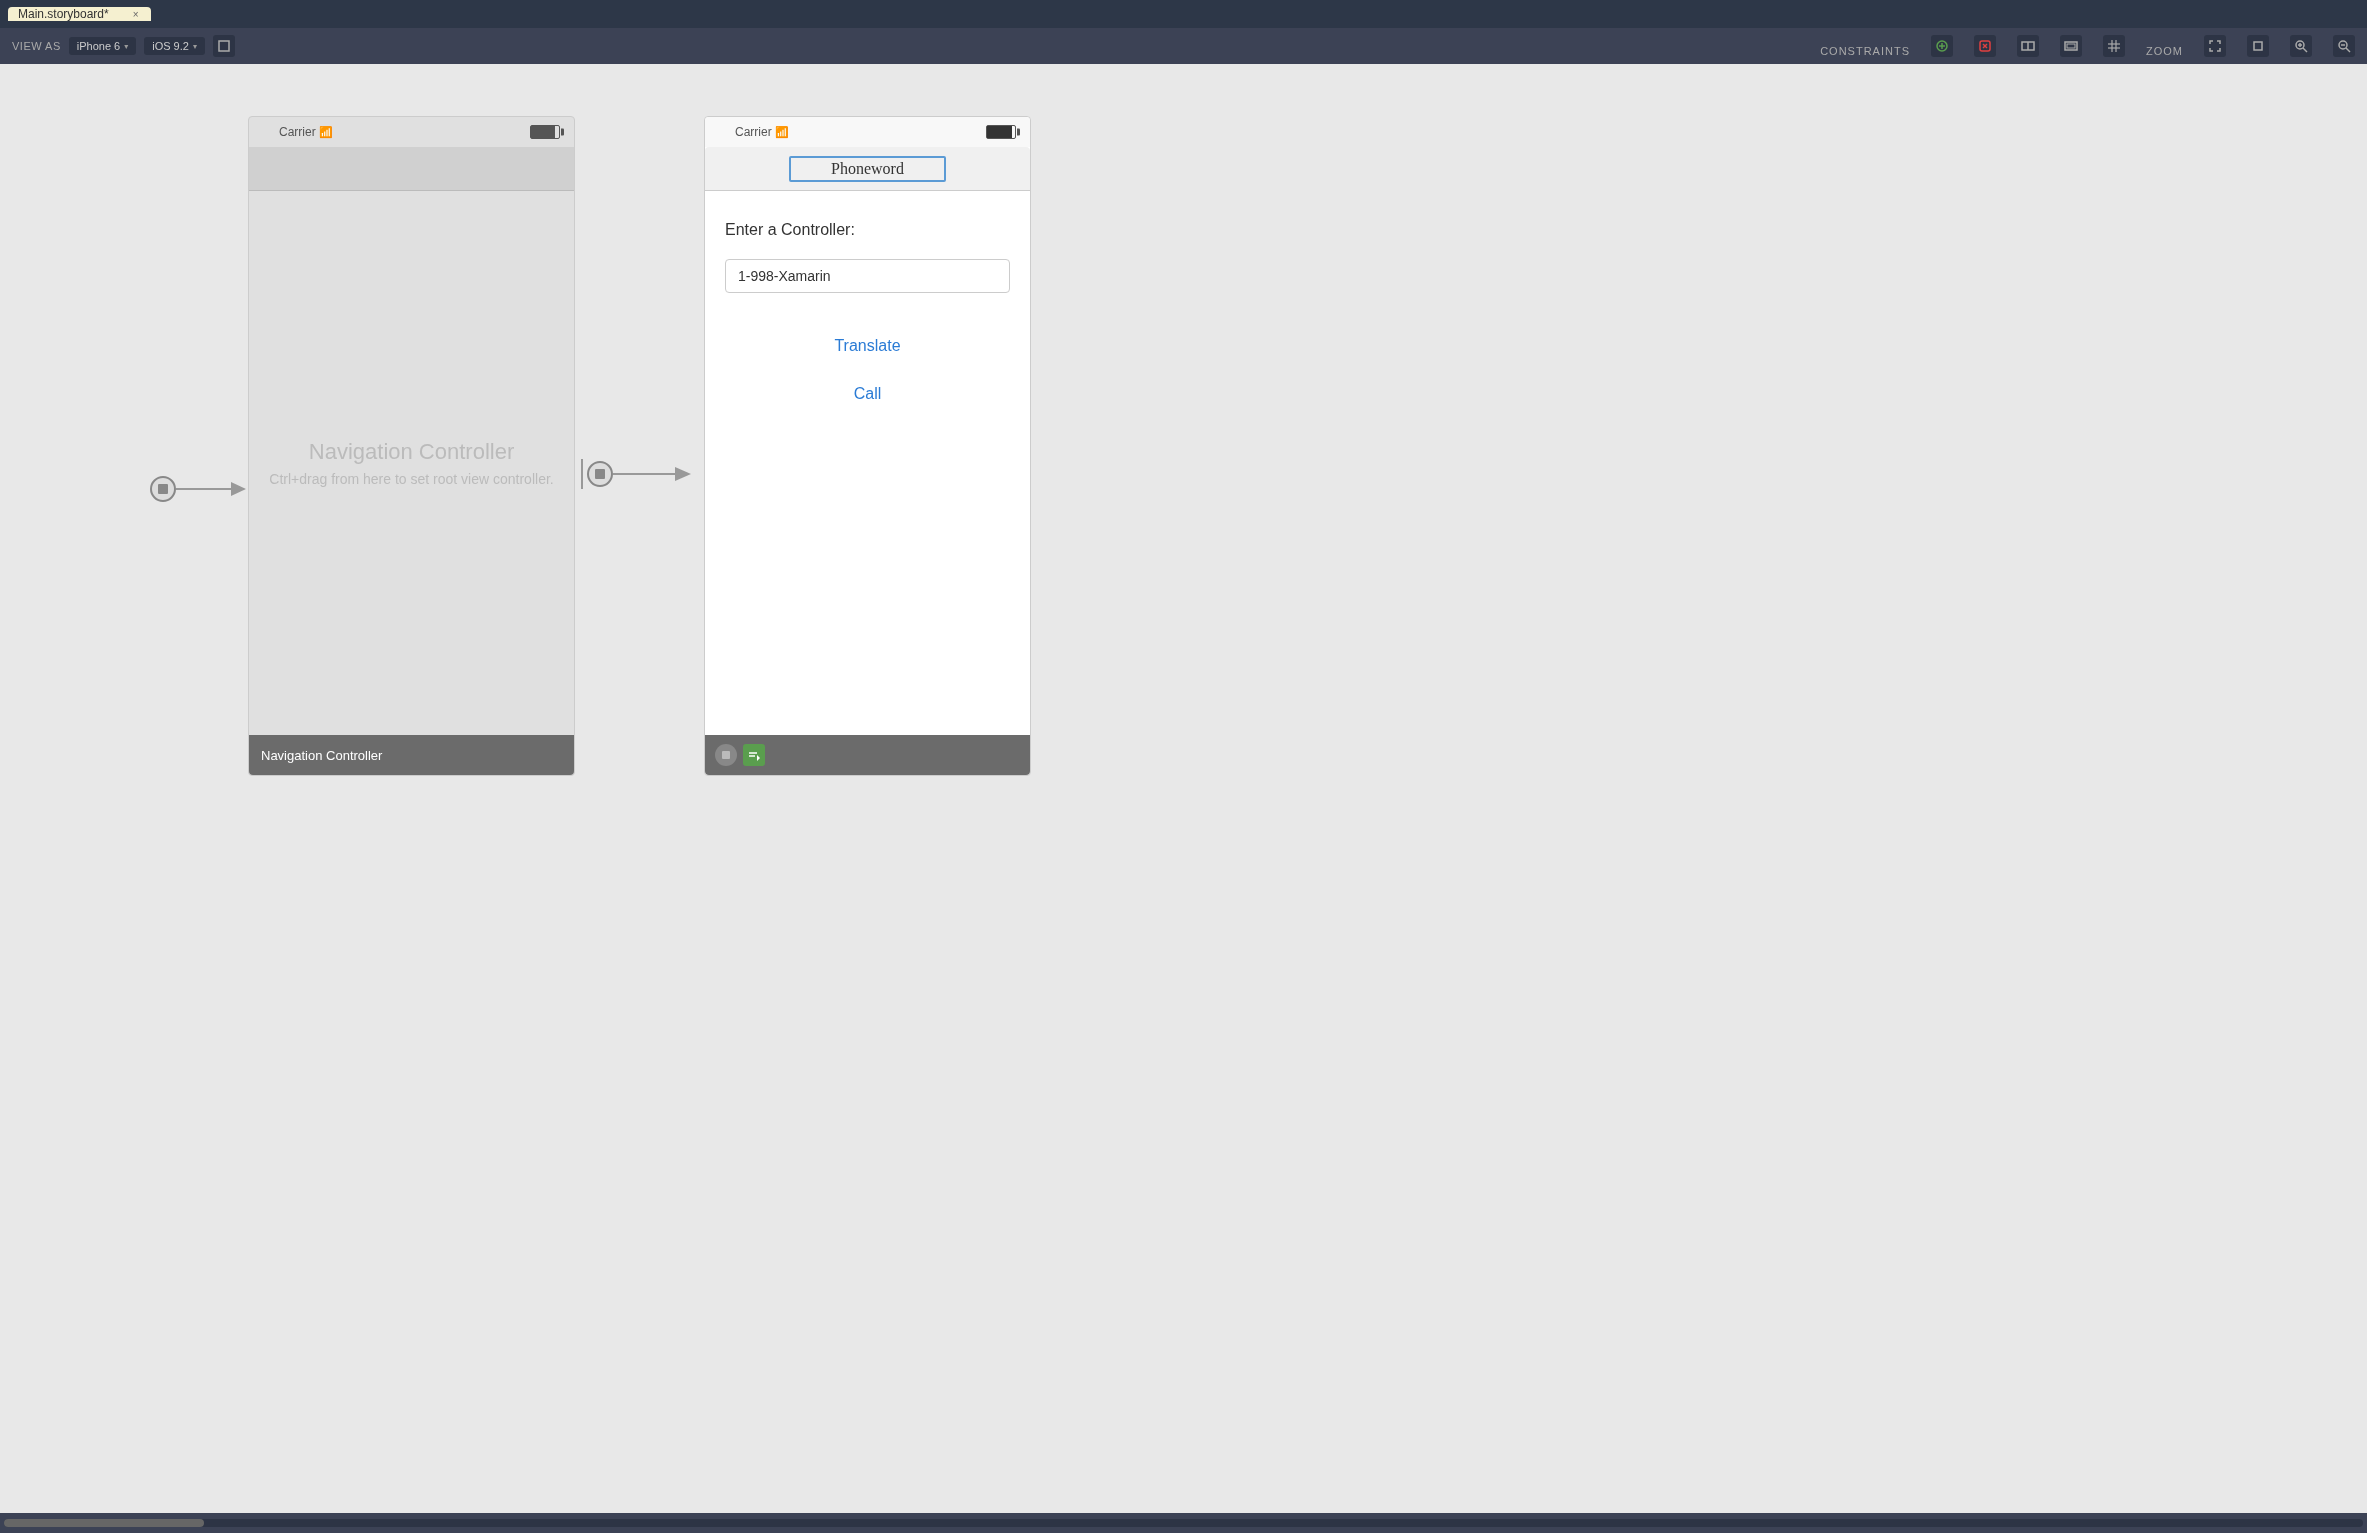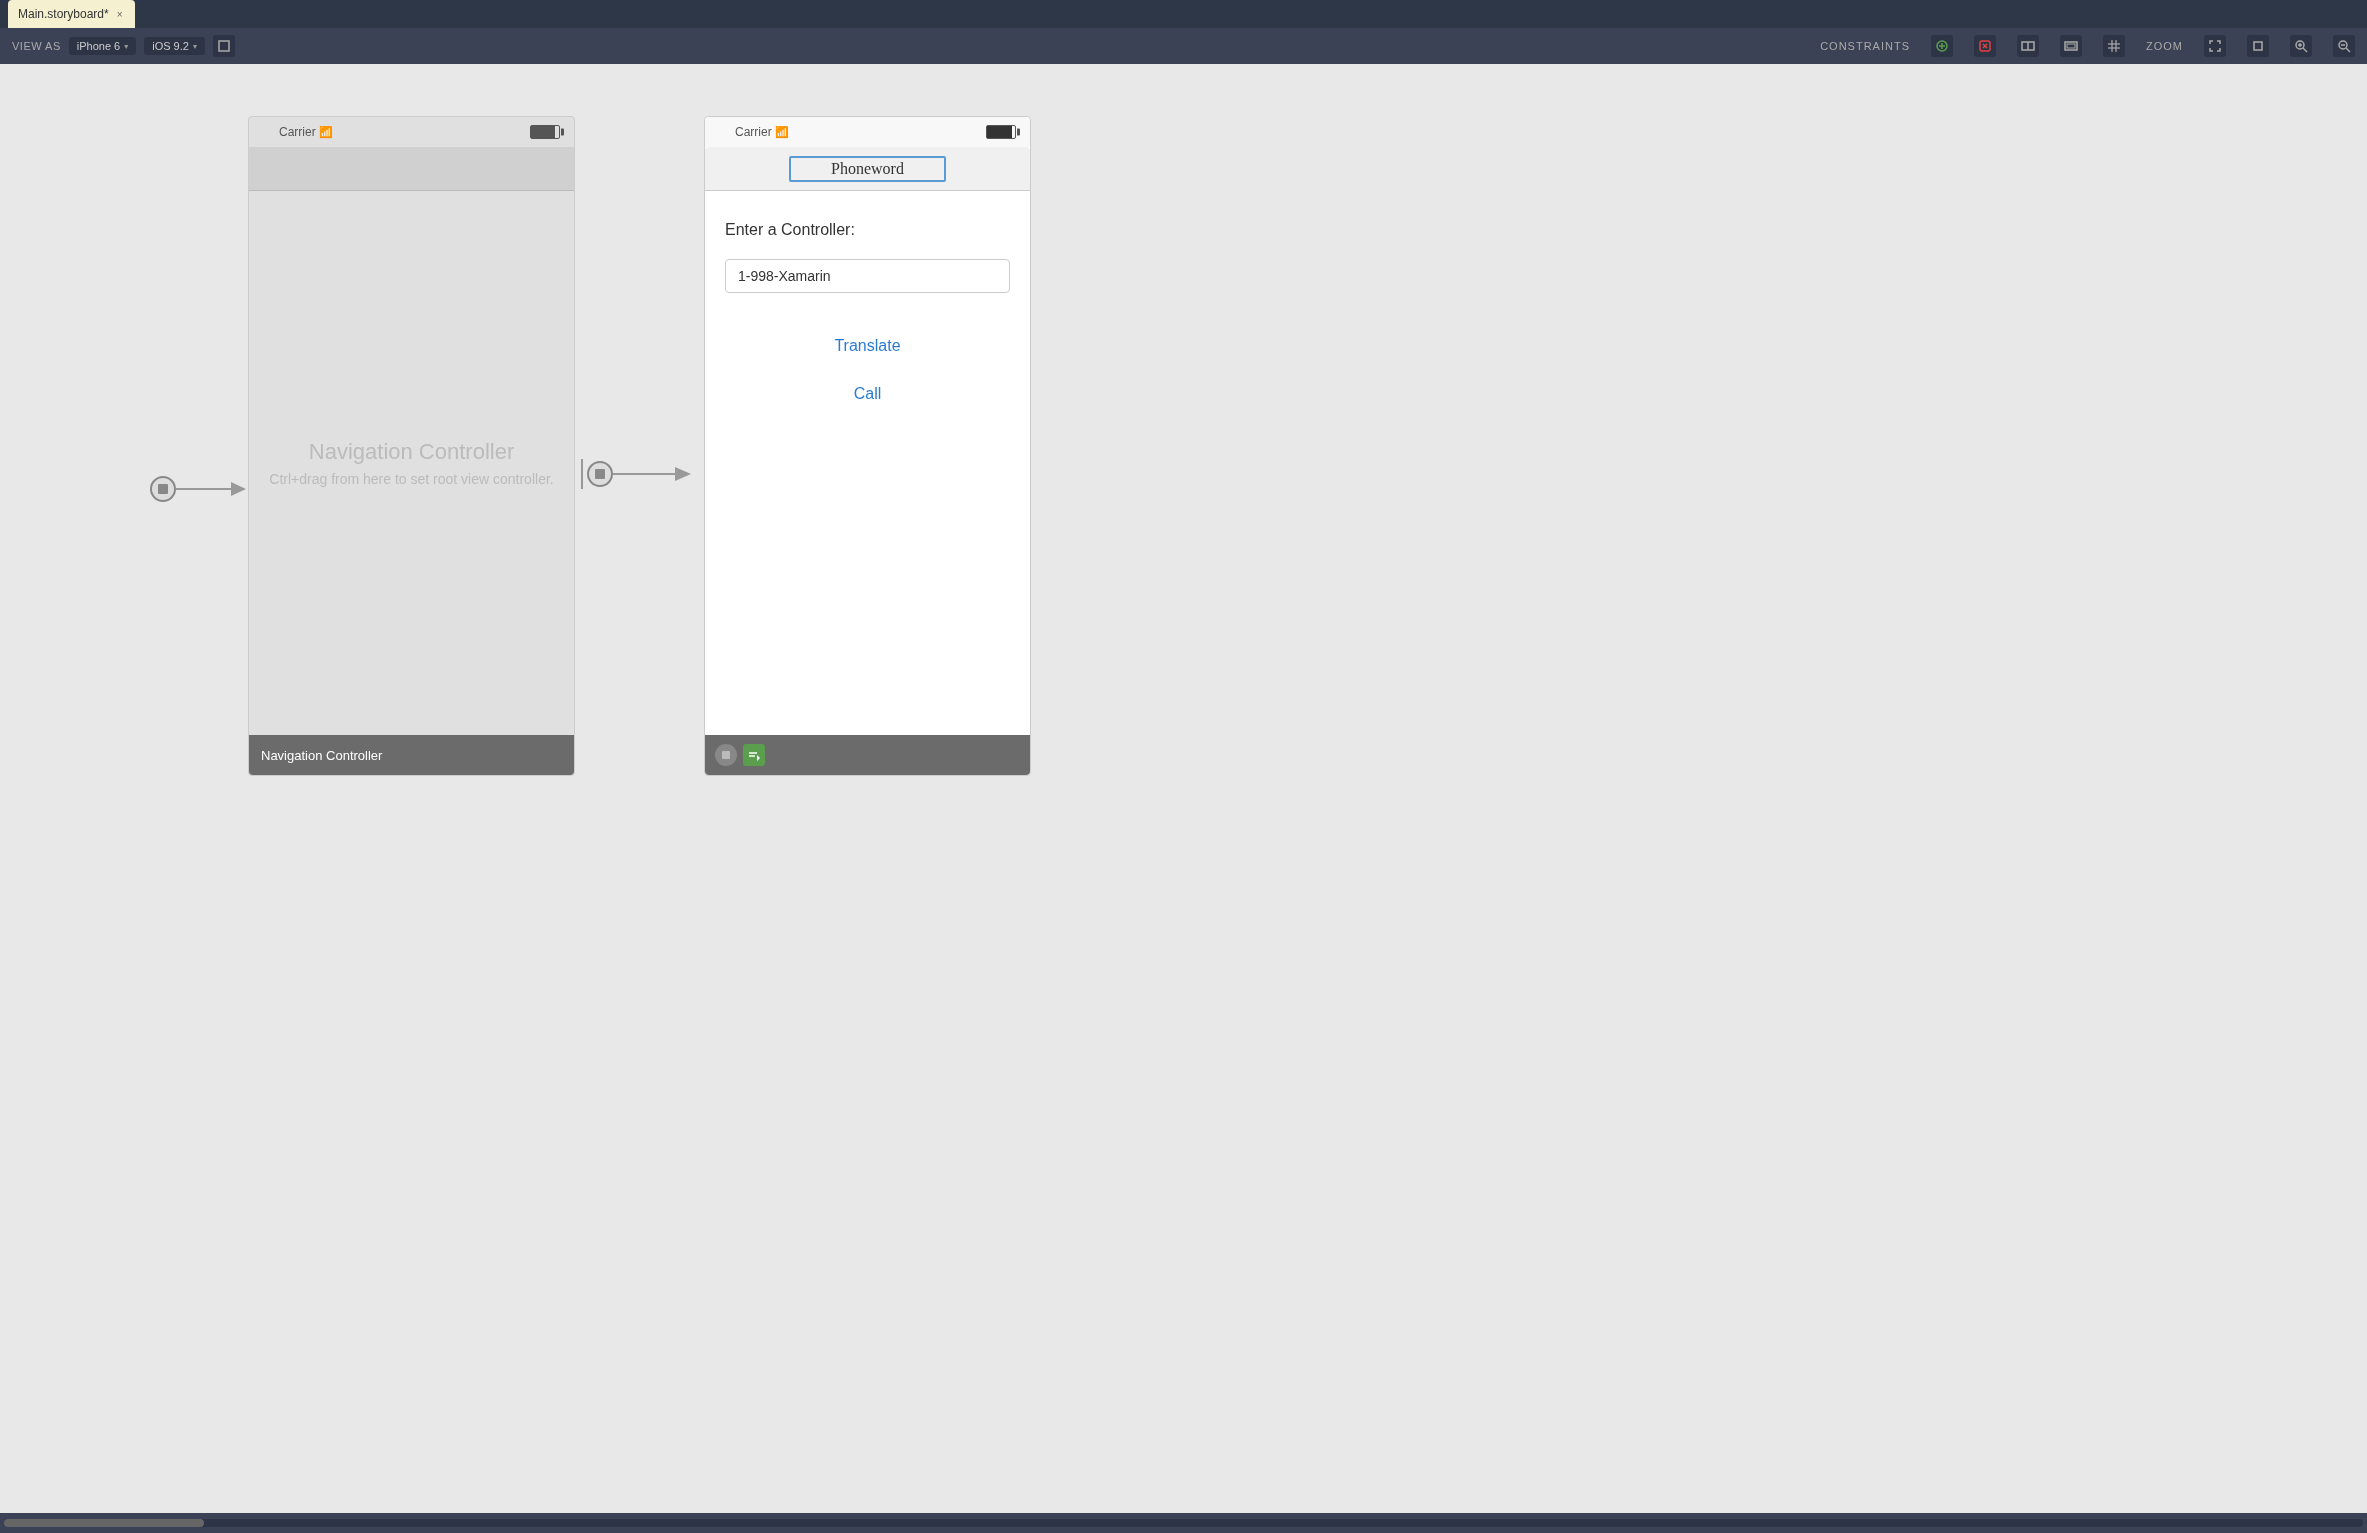--- a/index.html
+++ b/index.html
@@ -16,27 +16,27 @@
       height: 28px;
       background: #2d3748;
       display: flex;
       align-items: center;
       padding: 0 8px;
       gap: 0;
     }
     .tab {
       display: flex;
       align-items: center;
-      height: 28px;
+      height: 14px;
       background: #f5f0d0;
       padding: 0 10px;
       border-radius: 4px 4px 0 0;
       font-size: 12px;
       color: #333;
-      gap: 6px;
+      gap: 22px;
     }
     .tab-close {
       width: 10px;
       height: 10px;
       display: flex;
       align-items: center;
       justify-content: center;
       cursor: pointer;
       color: #666;
       font-size: 10px;
@@ -67,21 +67,21 @@
       color: #ccc;
       cursor: pointer;
     }
     .toolbar-control .caret {
       font-size: 8px;
       color: #999;
     }
     .toolbar-right {
       margin-left: auto;
       display: flex;
-      align-items: center;
+      align-items: flex-end;
       gap: 21px;
     }
     .constraints-label {
       font-size: 11px;
       color: #aaa;
       letter-spacing: 1px;
     }
     .toolbar-icon-btn {
       width: 22px;
       height: 22px;

